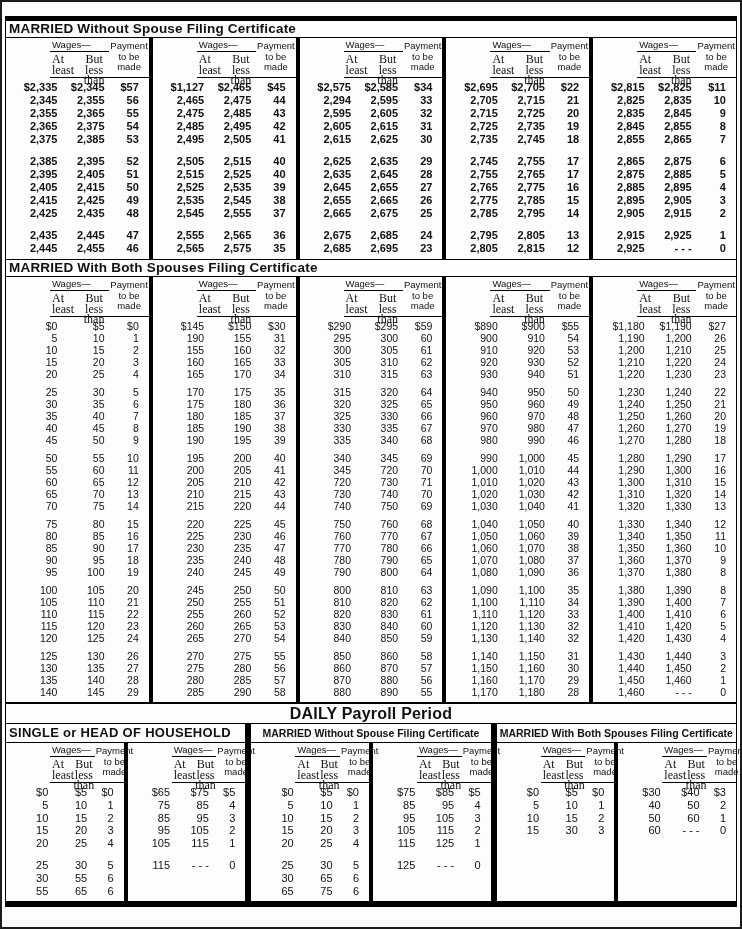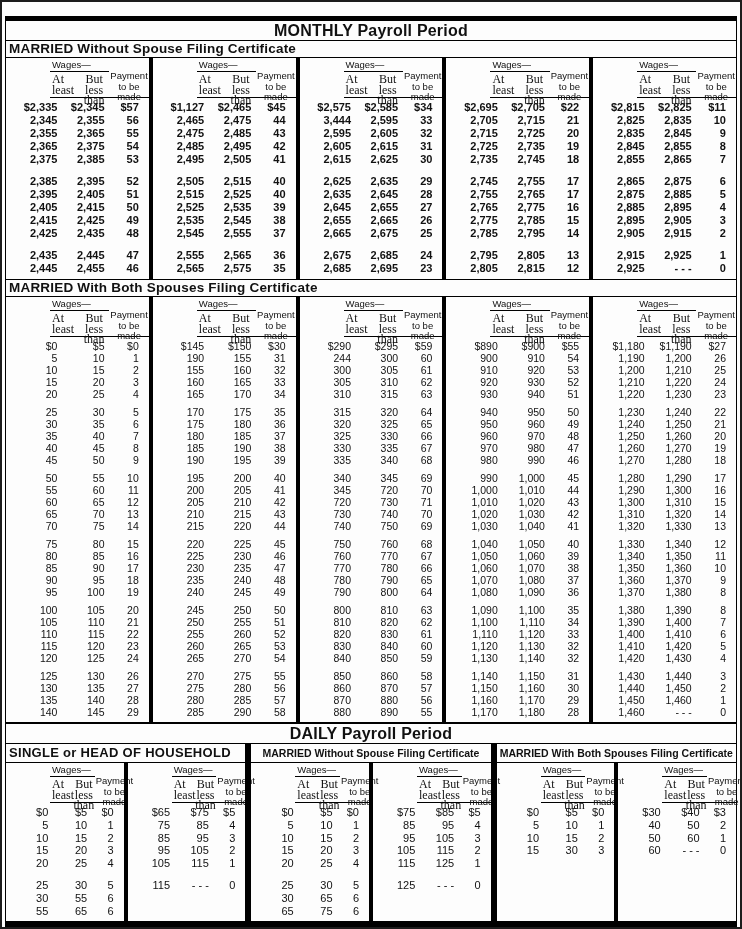--- a/index.html
+++ b/index.html
@@ -22,21 +22,21 @@
   .colgroup{flex:1;min-width:0;display:flex;flex-direction:column;}
   .vbar{width:4px;background:#000;flex:0 0 auto;}
   .vbar.thick{width:6px;}
   
   .grp-header{display:flex;border-bottom:1.5px solid #000;height:40px;box-sizing:border-box;padding-top:1px;margin-left:44px;}
   .wages-block{width:69%;box-sizing:border-box;}
   .wages-label{font-size:9.5px;line-height:12px;height:12px;padding-left:2px;border-bottom:1px solid #000;}
   .sub-labels{display:flex;font-size:12px;line-height:10.5px;padding-top:2px;font-family:Liberation Serif, serif;}
   .al{width:47%;padding-left:2px;}
   .bl{width:53%;text-align:center;}
-  .payment-label{flex:1;font-size:9.5px;line-height:10.5px;text-align:center;padding:12px 1px 0 1px;}
+  .payment-label{flex:1;font-size:9.5px;line-height:10.5px;text-align:center;padding:2px 1px 0 1px;}
   
   .rows{padding:3px 0 4px 0;}
   .row{display:flex;}
   .c{white-space:pre;}
   .c0{width:36%;text-align:right;}
   .c1{width:33%;text-align:right;}
   .c2{flex:1;text-align:right;padding-right:10px;box-sizing:border-box;}
   .rows.m1 .row{height:13px;line-height:13px;font-size:11px;font-weight:bold;}
   .rows.m1 .rowgap{height:9px;}
   .rows.m2 .row{height:12px;line-height:12px;font-size:10.5px;}
@@ -50,21 +50,20 @@
   .d-title.small{font-size:10.5px;text-align:center;padding-left:0;letter-spacing:0;}
   .d-section .section-body{flex:1;}
   .bottom-bar{height:6px;background:#000;}
 </style>
 </head>
 <body>
 
 <div class="page">
   <div class="sheet">
     <div class="top-bar"></div>
-    <div class="main-title">MONTHLY Payroll Period</div>
     <div id="monthly-root">
         <div class="m-section">
           <div class="section-title">MARRIED Without Spouse Filing Certificate</div>
           <div class="section-body">
             <div class="colgroup">
               <div class="grp-header">
                 <div class="wages-block">
                   <div class="wages-label">Wages—</div>
                   <div class="sub-labels">
                     <div class="al">At least</div>
@@ -227,21 +226,21 @@
                 </div>
                 <div class="payment-label">Payment to be made</div>
               </div>
               <div class="rows m1">
                 <div class="row">
                   <div class="c c0">$2,575</div>
                   <div class="c c1">$2,585</div>
                   <div class="c c2">$34</div>
                 </div>
                 <div class="row">
-                  <div class="c c0">3,444</div>
+                  <div class="c c0">2,294</div>
                   <div class="c c1">2,595</div>
                   <div class="c c2">33</div>
                 </div>
                 <div class="row">
                   <div class="c c0">2,595</div>
                   <div class="c c1">2,605</div>
                   <div class="c c2">32</div>
                 </div>
                 <div class="row">
                   <div class="c c0">2,605</div>
@@ -792,21 +791,21 @@
                 </div>
                 <div class="payment-label">Payment to be made</div>
               </div>
               <div class="rows m2">
                 <div class="row">
                   <div class="c c0">$290</div>
                   <div class="c c1">$295</div>
                   <div class="c c2">$59</div>
                 </div>
                 <div class="row">
-                  <div class="c c0">244</div>
+                  <div class="c c0">295</div>
                   <div class="c c1">300</div>
                   <div class="c c2">60</div>
                 </div>
                 <div class="row">
                   <div class="c c0">300</div>
                   <div class="c c1">305</div>
                   <div class="c c2">61</div>
                 </div>
                 <div class="row">
                   <div class="c c0">305</div>

